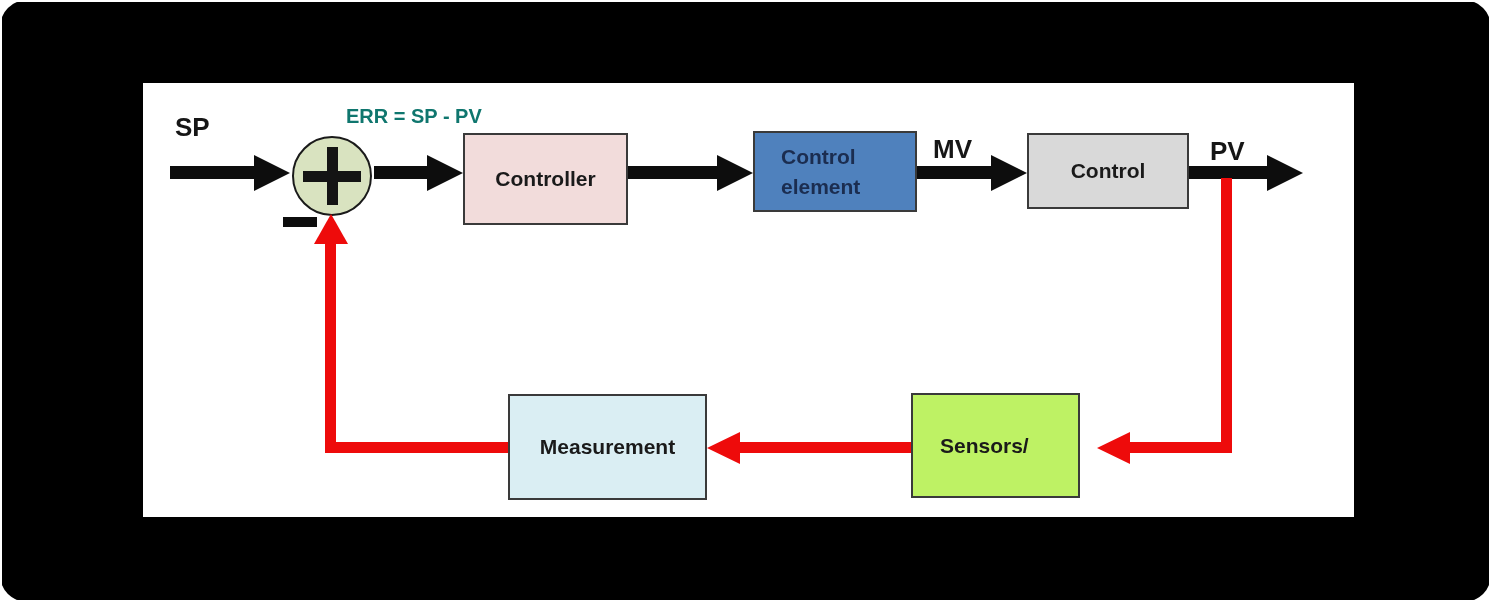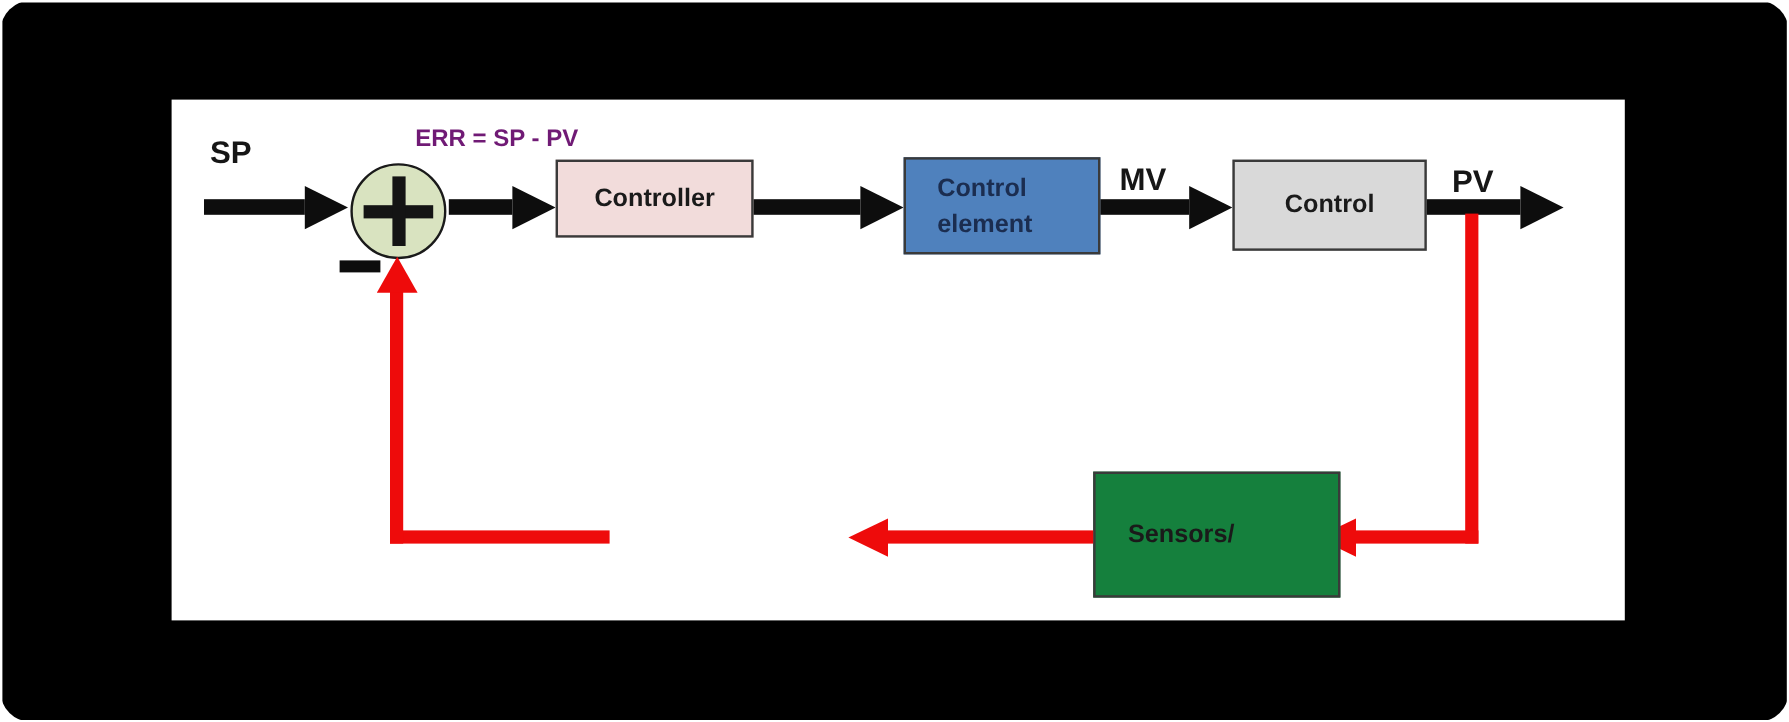--- a/index.html
+++ b/index.html
@@ -17,30 +17,30 @@
     background:#ffffff;
   }
   
   .block{
     position:absolute;box-sizing:border-box;border:2px solid #3a3a3a;
     font-weight:bold;color:#1a1a1a;font-size:21px;
     display:flex;flex-direction:column;justify-content:center;
   }
   .block.centered{align-items:center;text-align:center;}
   .block.leftpad{align-items:flex-start;}
-  .b-controller{left:463px;top:133px;width:165px;height:65px;background:#f2dcdb;}
+  .b-controller{left:463px;top:133px;width:165px;height:92px;background:#f2dcdb;}
   .b-control-element{left:753px;top:131px;width:164px;height:81px;background:#4f81bd;color:#1b2d50;padding-left:26px;line-height:30px;}
   .b-process{left:1027px;top:133px;width:162px;height:76px;background:#d9d9d9;}
   .b-measurement{left:508px;top:394px;width:199px;height:106px;background:#daeef3;}
-  .b-sensors{left:911px;top:393px;width:206px;height:105px;background:#15803d;padding-left:27px;line-height:33px;}
+  .b-sensors{left:911px;top:393px;width:169px;height:105px;background:#bef264;padding-left:27px;line-height:33px;}
   
   .sig-label{
     position:absolute;font-weight:bold;color:#161616;font-size:26px;
   }
-  .err-label{position:absolute;left:346px;top:105px;font-weight:bold;color:#701a75;font-size:20px;}
+  .err-label{position:absolute;left:346px;top:105px;font-weight:bold;color:#0f766e;font-size:20px;}
   
   .shaft{position:absolute;height:13px;top:166px;background:#0d0d0d;}
   .bhead{
     position:absolute;top:154.5px;width:0;height:0;
     border-top:18px solid transparent;border-bottom:18px solid transparent;
     border-left:36px solid #0d0d0d;
   }
   
   .sum-circle{
     position:absolute;left:292px;top:136px;width:80px;height:80px;
@@ -118,17 +118,20 @@
   <div class="rseg rh-right"></div>
   <div class="rhead-left" style="left:1097px;"></div>
 
   <div class="block leftpad b-sensors">
     <span>Sensors/</span>
   </div>
 
   <div class="rseg rh-mid"></div>
   <div class="rhead-left" style="left:707px;"></div>
 
+  <div class="block centered b-measurement">
+    <span>Measurement</span>
+  </div>
 
   <div class="rseg rh-left"></div>
   <div class="rseg rv-left"></div>
   <div class="rhead-up"></div>
 </div>
 
 </body></html>

